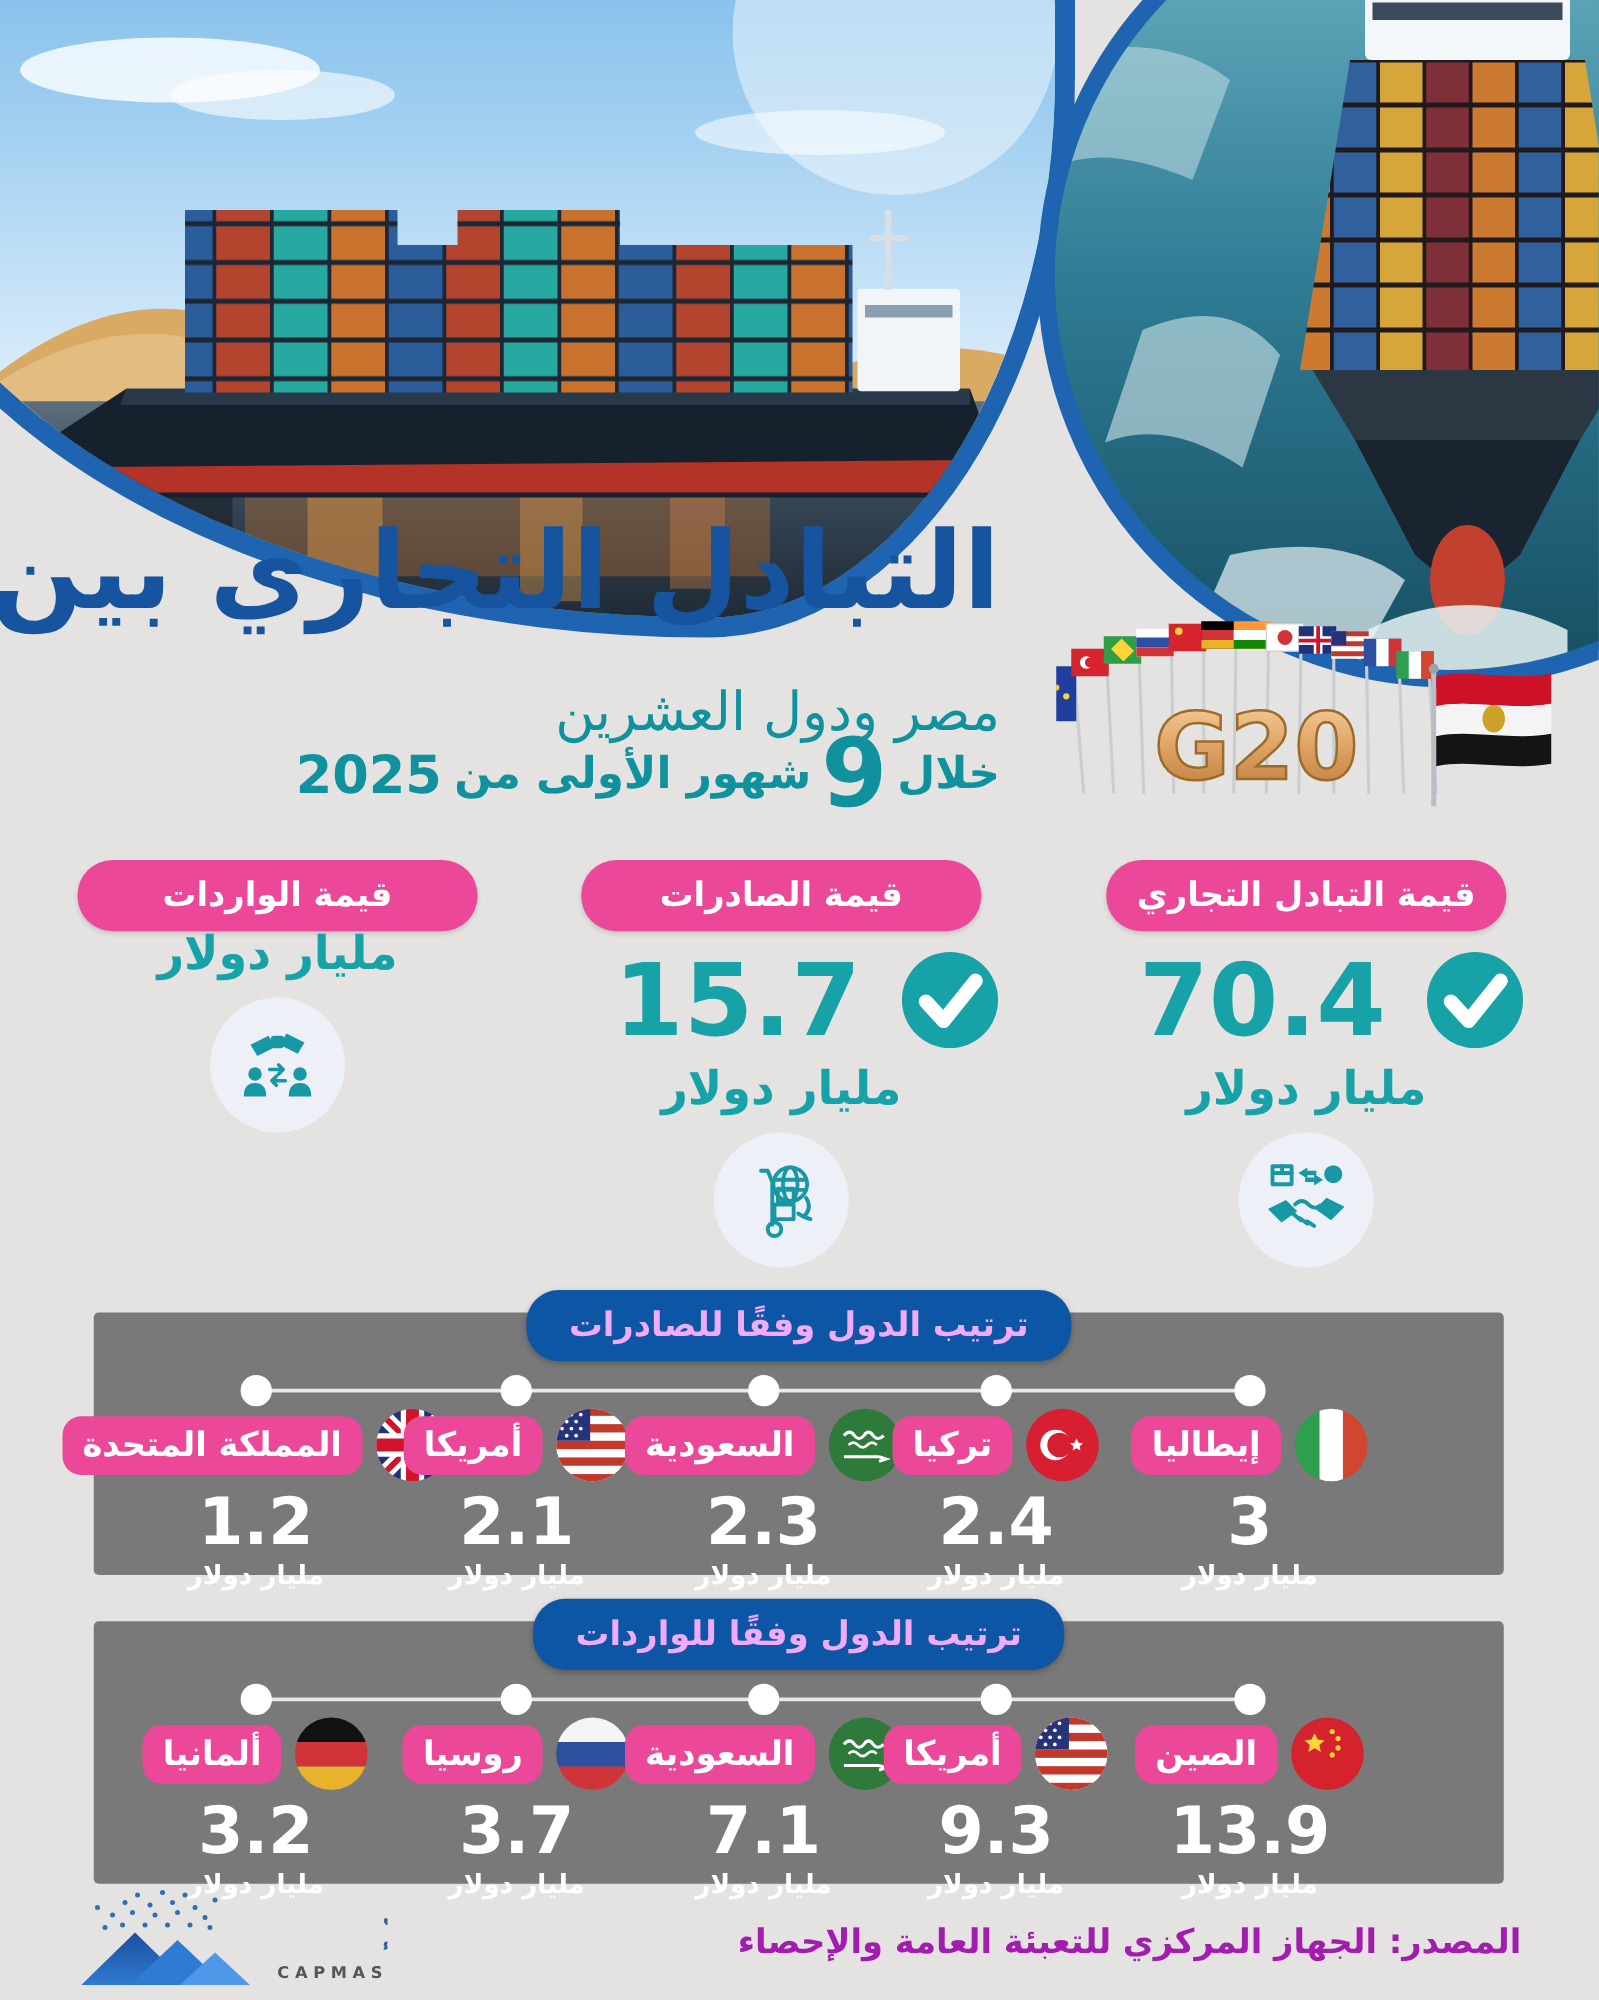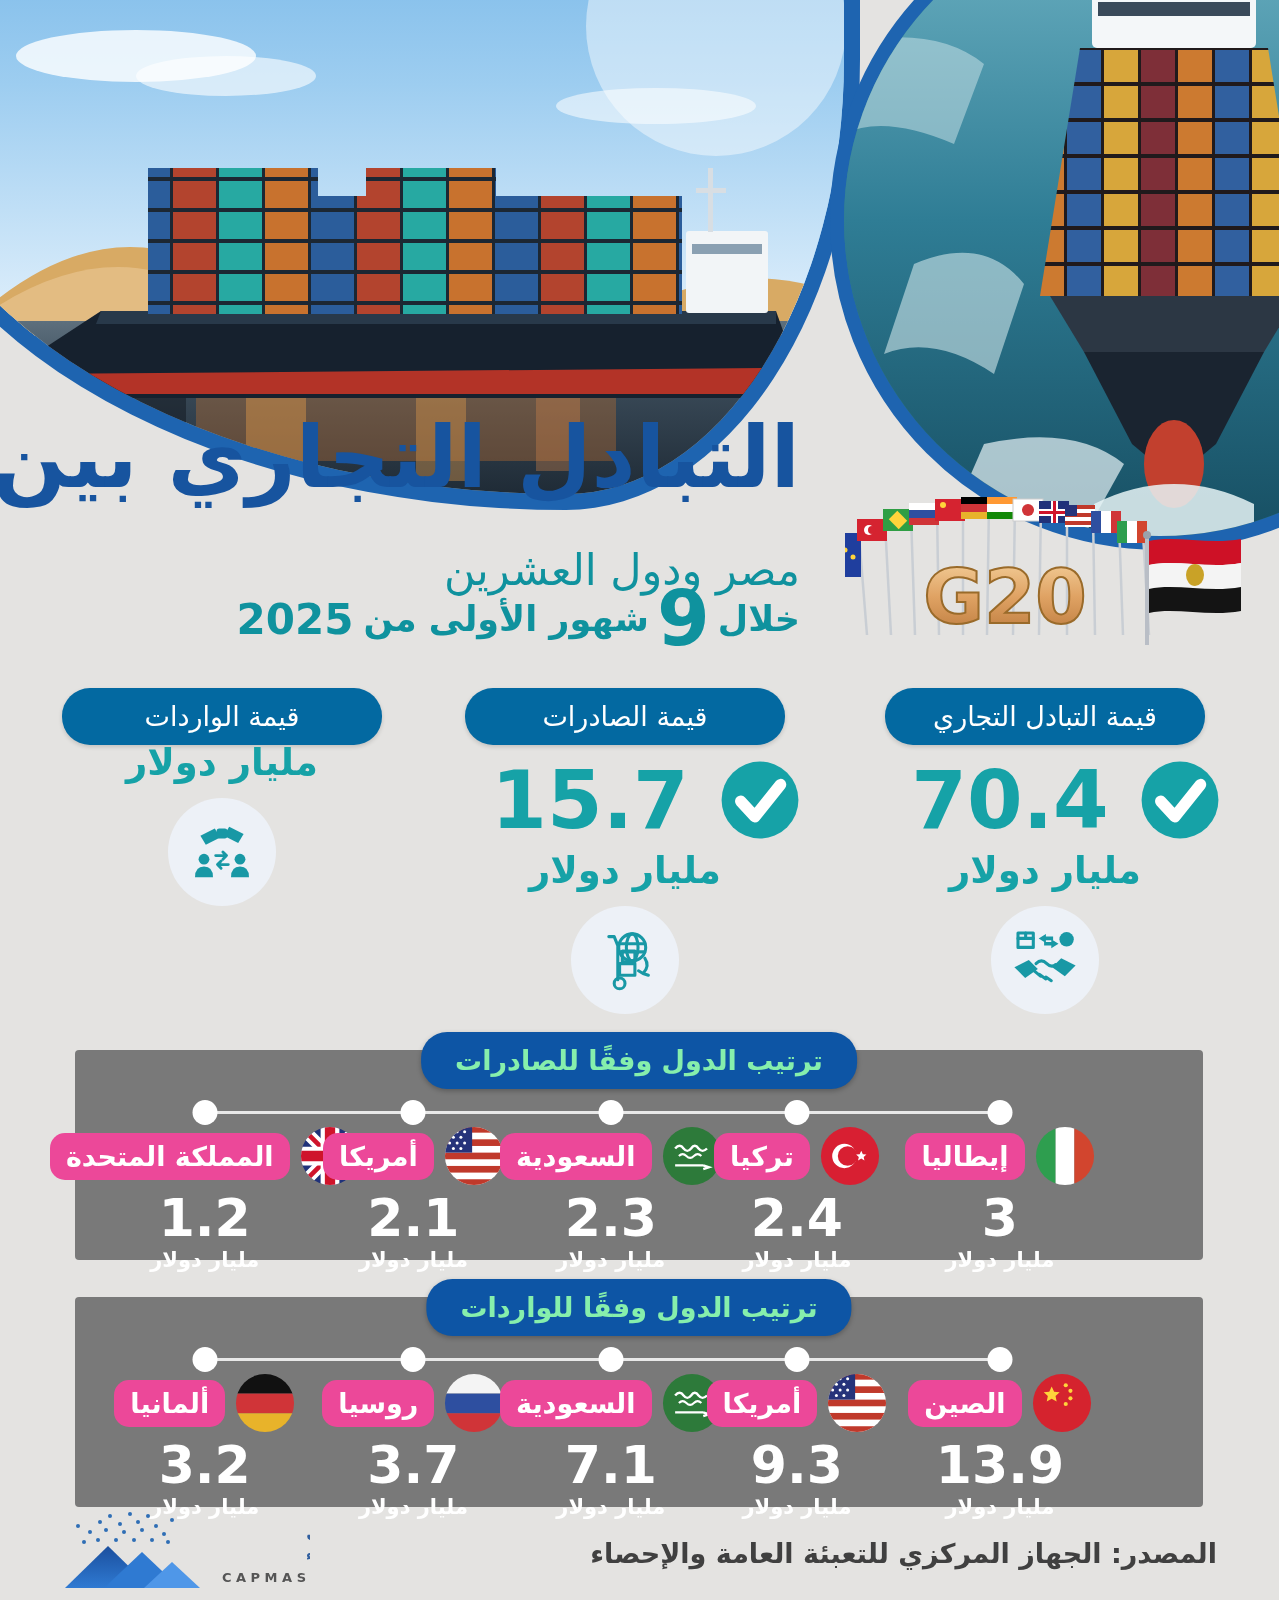--- a/index.html
+++ b/index.html
@@ -23,49 +23,49 @@
   .period{position:absolute;top:584px;right:479px;direction:rtl;display:flex;align-items:center;
     color:#0f929e;font-weight:bold;white-space:nowrap;}
   .period .p-txt{font-size:35px;}
   .period .p-num{font-size:76px;line-height:70px;margin:0 8px;}
   .period .p-year{font-size:42px;margin-right:10px;}
   .g20-wrap{position:absolute;left:845px;top:495px;width:400px;height:160px;}
 
   
   .stat{position:absolute;top:688px;width:320px;text-align:center;}
   .stat-imports{left:62px;} .stat-exports{left:465px;} .stat-trade{left:885px;}
-  .stat-pill{background:#0369a1;color:#fff;font-size:27px;font-weight:normal;border-radius:28px;
+  .stat-pill{background:#ec4899;color:#fff;font-size:27px;font-weight:bold;border-radius:28px;
     padding:13px 6px;direction:rtl;box-shadow:0 2px 4px rgba(0,0,0,.15);}
   .stat-value-row{position:relative;height:104px;margin-top:4px;}
   .stat-value{font-size:80px;font-weight:bold;color:#16a2a7;line-height:104px;margin-right:70px;}
   .check-badge{position:absolute;right:-16px;top:10px;width:82px;height:82px;}
   .stat-unit{font-size:37px;font-weight:bold;color:#16a2a7;direction:rtl;margin-top:-4px;}
   .stat-icon-circle{width:108px;height:108px;border-radius:50%;background:#edf1f7;margin:14px auto 0;
     display:flex;align-items:center;justify-content:center;}
 
   
   .panel{position:absolute;left:75px;width:1128px;height:210px;background:#797979;border-radius:4px;}
   .panel-exports{top:1050px;} .panel-imports{top:1297px;}
   .panel-pill{position:absolute;top:-18px;left:50%;transform:translateX(-50%);background:#0d55a5;
-    color:#86efac;font-size:27px;font-weight:bold;padding:13px 34px;border-radius:26px;direction:rtl;
+    color:#f0abfc;font-size:27px;font-weight:bold;padding:13px 34px;border-radius:26px;direction:rtl;
     white-space:nowrap;box-shadow:0 2px 5px rgba(0,0,0,.25);}
   .timeline{position:absolute;top:61px;left:11.5%;width:70.5%;height:3px;background:#e8e8e8;}
   .t-dot{position:absolute;top:50px;width:25px;height:25px;border-radius:50%;background:#fff;transform:translateX(-50%);}
   .c-item{position:absolute;top:76px;width:260px;transform:translateX(-50%);text-align:center;}
   .c-row{display:flex;align-items:center;justify-content:center;gap:10px;}
   .c-chip{background:#ec4899;color:#fff;font-size:27px;font-weight:bold;border-radius:15px;
     padding:8px 16px;white-space:nowrap;direction:rtl;}
   .c-flag{width:60px;height:60px;flex:0 0 auto;}
   .c-val{color:#fff;font-size:52px;font-weight:bold;margin-top:5px;line-height:1.05;}
   .c-unit{color:#fff;font-size:21px;font-weight:bold;direction:rtl;margin-top:2px;}
   .pos-1{left:11.5%;} .pos-2{left:30%;} .pos-3{left:47.5%;} .pos-4{left:64%;} .pos-5{left:82%;}
 
   
   .footer-logo{position:absolute;left:60px;top:1508px;}
-  .source{position:absolute;right:62px;top:1538px;font-size:27px;font-weight:bold;color:#404040;direction:rtl;}
+  .source{position:absolute;right:62px;top:1538px;font-size:27px;font-weight:bold;color:#a21caf;direction:rtl;}
 </style>
 </head>
 <body>
 
 <div id="poster">
 
   <div class="hero-blob">
     <svg width="948" height="718" viewBox="0 0 948 718">
       <defs>
         <linearGradient id="sky" x1="0" y1="0" x2="0" y2="1">

